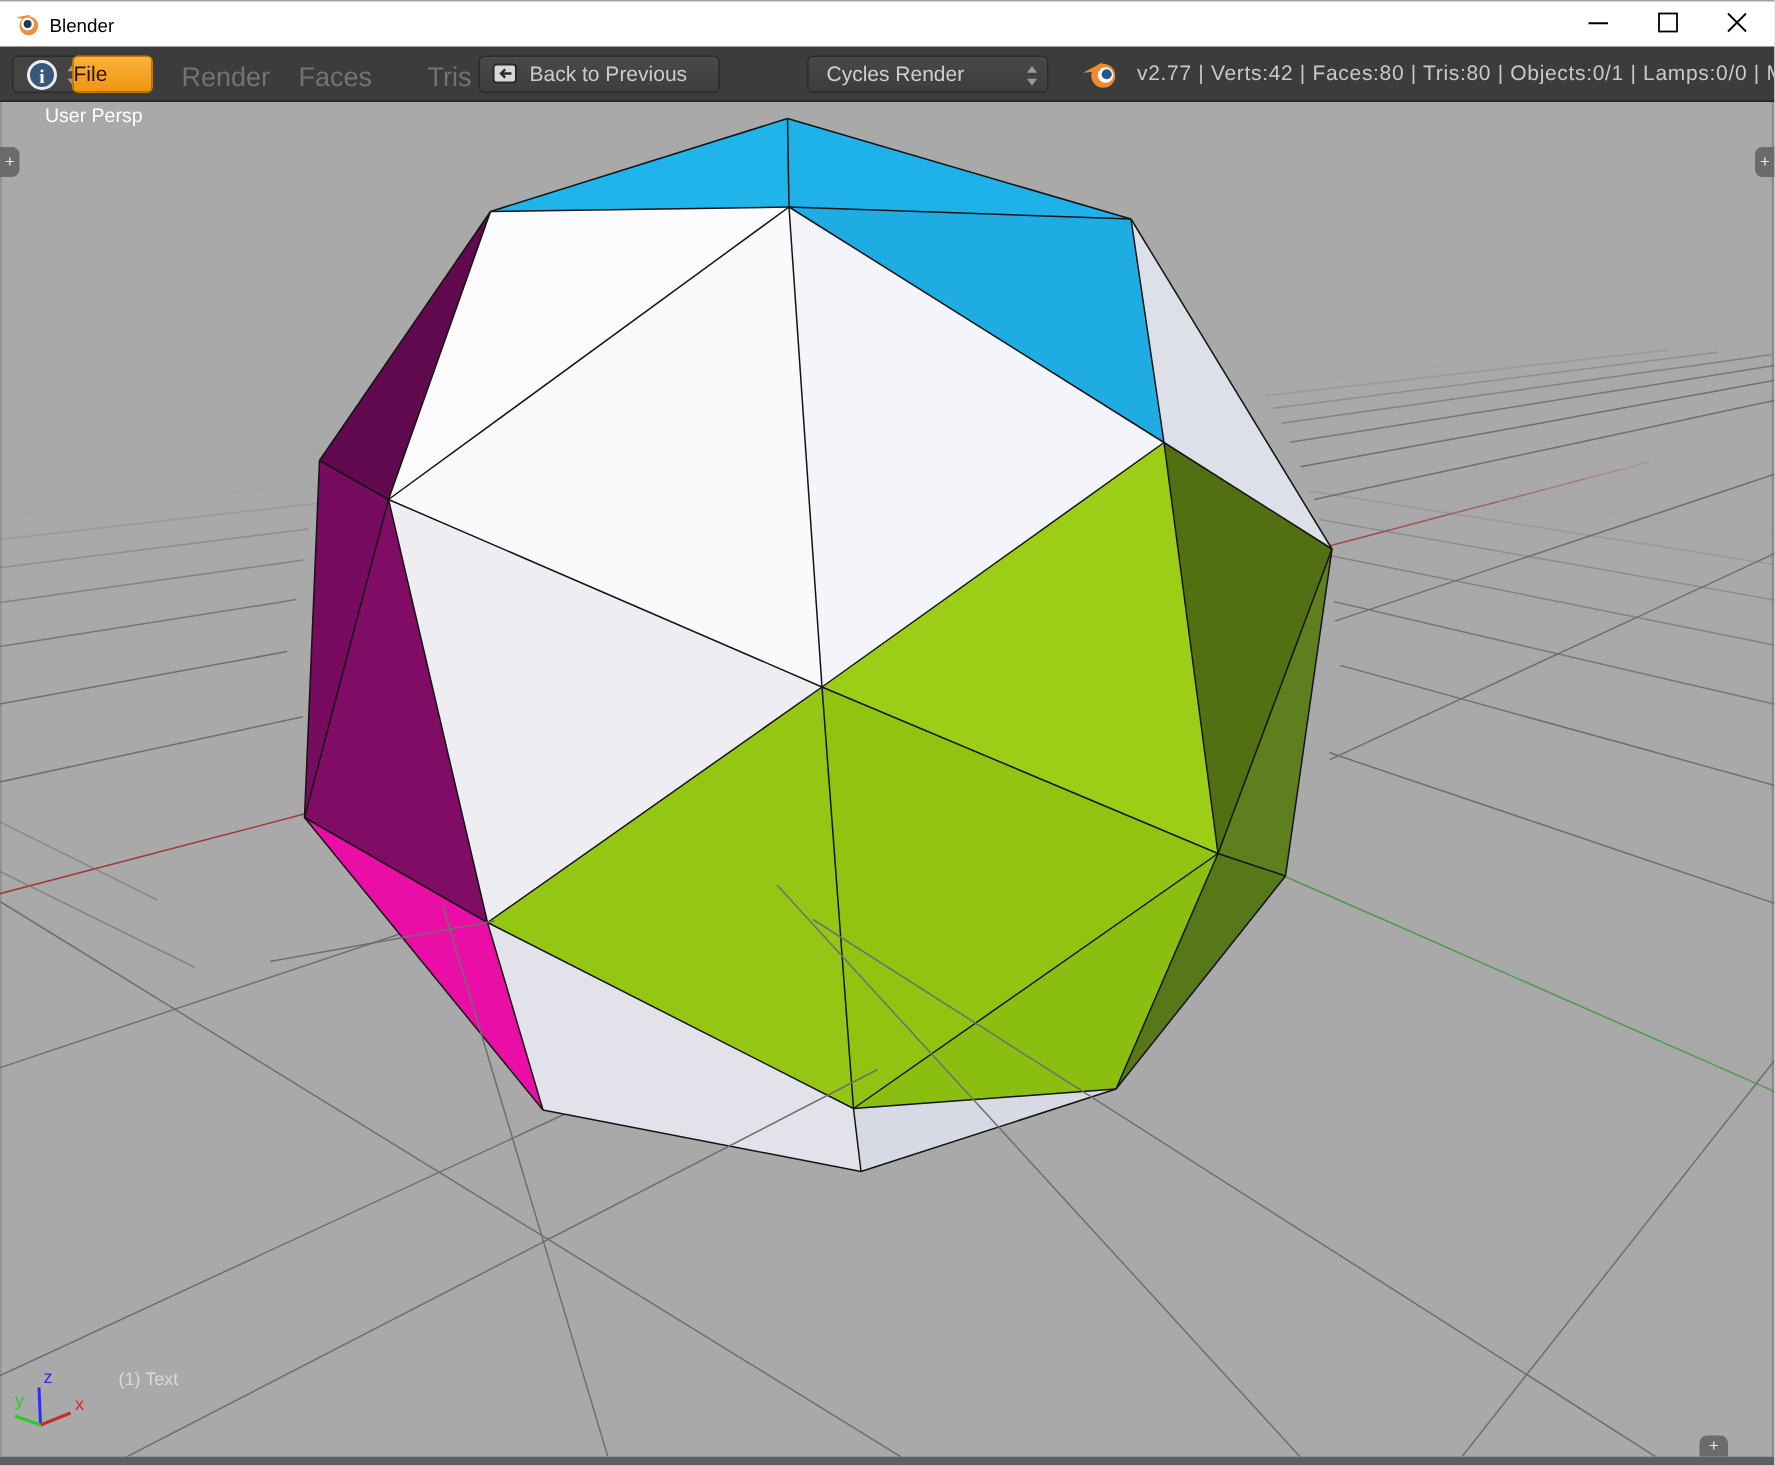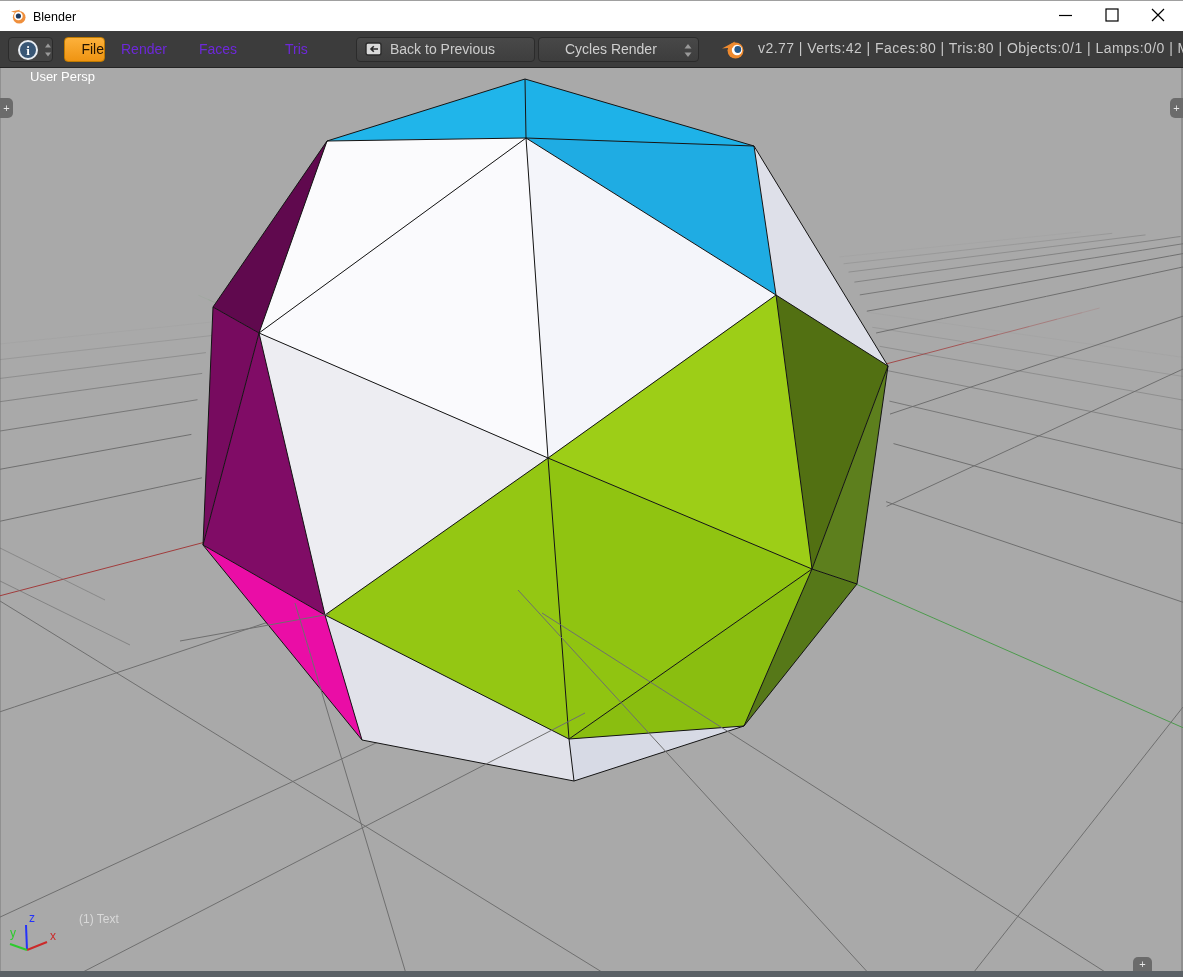--- a/index.html
+++ b/index.html
@@ -1,22 +1,22 @@
 <!DOCTYPE html>
 <html><head><meta charset="utf-8">
 <style>
 *{margin:0;padding:0;box-sizing:border-box}
 html,body{width:1183px;height:977px;overflow:hidden;font-family:"Liberation Sans",sans-serif;position:relative;background:#fff}
 #titlebar{position:absolute;left:0;top:0;width:1183px;height:47px;background:#ffffff;border-top:1px solid #a0a0a0}
 #titlebar .t{position:absolute;left:33px;top:9px;font-size:12.5px;color:#000}
 #menubar{position:absolute;left:0;top:31px;width:1183px;height:37px;background:#3c3c3c;border-bottom:1px solid #242424}
-.mtext{position:absolute;top:41px;font-size:14px;color:#6d28d9}
+.mtext{position:absolute;top:41px;font-size:18px;color:#737373}
 .btn{position:absolute;top:37px;height:25px;border-radius:4px;font-size:14px}
-#filebtn{left:64px;width:41px;background:linear-gradient(#fdb13b,#ef9412);border:1px solid #bf7a00;color:#241400;text-align:right;line-height:23px}
-#backbtn{left:356px;width:179px;background:linear-gradient(#494949,#3e3e3e);border:1px solid #2b2b2b;color:#cccccc;line-height:23px}
+#filebtn{left:48px;width:54px;background:linear-gradient(#fdb13b,#ef9412);border:1px solid #bf7a00;color:#241400;text-align:left;line-height:23px}
+#backbtn{left:319px;width:161px;background:linear-gradient(#494949,#3e3e3e);border:1px solid #2b2b2b;color:#cccccc;line-height:23px}
 #cycles{left:538px;width:161px;background:linear-gradient(#484848,#3d3d3d);border:1px solid #2b2b2b;color:#cfcfcf;line-height:23px}
 #infoblock{position:absolute;left:8px;top:37px;width:45px;height:25px;background:#444;border:1px solid #2b2b2b;border-radius:4px}
 #stats{position:absolute;left:758px;top:40px;font-size:14px;letter-spacing:0.45px;color:#c9c9c9;white-space:nowrap;width:425px;overflow:hidden}
 #viewport{position:absolute;left:0;top:68px;width:1183px;height:903px;background:#a9a9a9;border-left:1px solid #909090;border-right:2px solid #8e8e8e}
 #bottomstrip{position:absolute;left:0;top:971px;width:1183px;height:6px;background:#5b6166}
 .vptext{position:absolute;color:#ffffff;font-size:13px}
 .plustab{position:absolute;background:#6b6b6b;color:#e8e8e8;font-size:11px;text-align:center}
 .abs{position:absolute}
 </style></head>
 <body>
@@ -381,21 +381,21 @@
 <div class="mtext" style="left:121px">Render</div>
 <div class="mtext" style="left:199px">Faces</div>
 <div class="mtext" style="left:285px">Tris</div>
 <div class="btn" id="backbtn">
    <svg class="abs" style="left:8px;top:4px" width="17" height="15" viewBox="0 0 17 15">
      <rect x="1" y="1" width="15" height="12" rx="2" fill="#d9d9d9" stroke="#2a2a2a" stroke-width="1.4"></rect>
      <path d="M13 7 H6 M8.8 4.2 L6 7 L8.8 9.8" stroke="#2a2a2a" stroke-width="1.6" fill="none"></path>
    </svg>
    <span style="margin-left:33px">Back to Previous</span>
 </div>
-<div class="btn" id="cycles"><span style="margin-left:26px">Cycles Render</span>
+<div class="btn" id="cycles"><span style="margin-left:12px">Cycles Render</span>
    <svg class="abs" style="left:143px;top:4px" width="12" height="17" viewBox="0 0 12 17">
      <path d="M6 2 L9.5 6.5 L2.5 6.5 Z" fill="#999"></path>
       <path d="M6 15 L9.5 10.5 L2.5 10.5 Z" fill="#999"></path>
    </svg>
 </div>
 <svg class="abs" style="left:721px;top:39px" width="26" height="22" viewBox="0 0 26 22">
    <circle cx="14.5" cy="11.5" r="8" fill="#ee8a2f"></circle>
    <circle cx="16" cy="11" r="5.2" fill="#fff"></circle>
    <circle cx="16.8" cy="10.5" r="3.4" fill="#265787"></circle>
    <path d="M1 9.5 L14 2.5 L12 8.5 Z" fill="#ee8a2f"></path>

